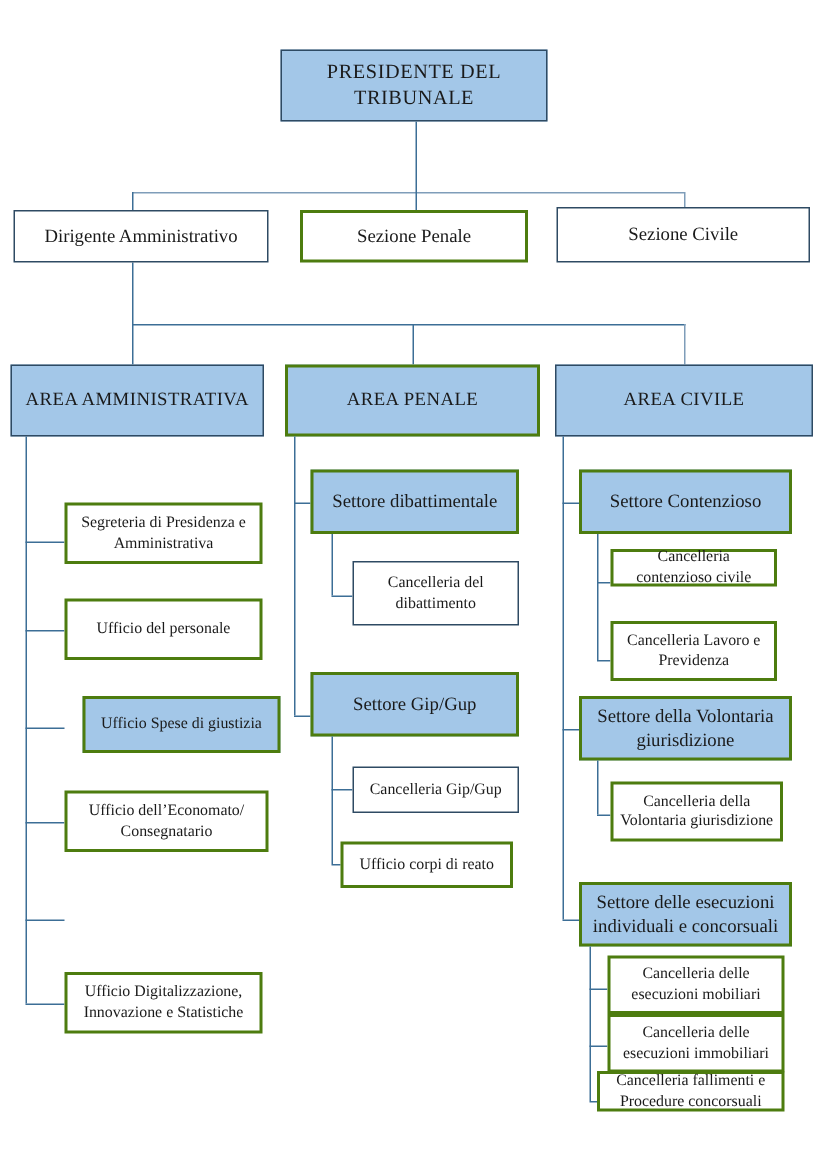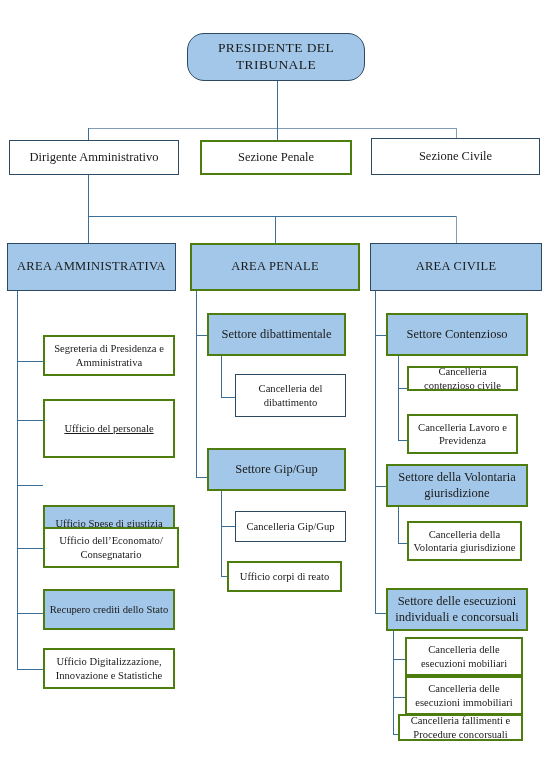--- a/index.html
+++ b/index.html
@@ -25,21 +25,21 @@
     text-align: center;
     color: #1a1a1a;
     line-height: 1.25;
     padding: 2px 4px;
   }
   .node span { display: block; }
   .fill-blue { background: #a3c7e8; }
   .fill-white { background: #ffffff; }
   .bd-dark { border: 1px solid #2e4a63; }
   .bd-grey { border: 2px solid #4d7c0f; }
-  .t-pres { font-size: 13.5px; letter-spacing: .4px; border-radius: 17px; }
+  .t-pres { font-size: 13.5px; letter-spacing: .4px; }
   .t-l2   { font-size: 12.5px; }
   .t-area { font-size: 12.5px; letter-spacing: .3px; }
   .t-sett { font-size: 12.5px; }
   .t-leaf { font-size: 10.6px; }
   .line {
     position: absolute;
     background: #3c6e96;
   }
   .line.v { width: 1px; }
   .line.h { height: 1px; }
@@ -91,31 +91,28 @@
   <div class="line h" style="left:17px; top:361px; width:26px;"></div>
   <div class="line h" style="left:17px; top:420px; width:26px;"></div>
   <div class="line h" style="left:17px; top:485px; width:26px;"></div>
   <div class="line h" style="left:17px; top:548px; width:26px;"></div>
   <div class="line h" style="left:17px; top:613px; width:26px;"></div>
   <div class="line h" style="left:17px; top:669px; width:26px;"></div>
 
   <div class="node fill-white bd-grey t-leaf" style="left:43px; top:335px; width:132px; height:41px;">
     <span>Segreteria di Presidenza e Amministrativa</span>
   </div>
-  <div class="node fill-white bd-grey t-leaf" style="left:43px; top:399px; width:132px; height:59px;text-decoration:underline;">
+  <div class="node fill-white bd-grey t-leaf" style="left:43px; top:399px; width:132px; height:41px;">
     <span>Ufficio del personale</span>
   </div>
-  <div class="node fill-blue bd-grey t-leaf" style="left:43px; top:464px; width:132px; height:38px;margin-top:41px;">
+  <div class="node fill-blue bd-grey t-leaf" style="left:55px; top:464px; width:132px; height:38px;">
     <span>Ufficio Spese di giustizia</span>
   </div>
   <div class="node fill-white bd-grey t-leaf" style="left:43px; top:527px; width:136px; height:41px;">
     <span>Ufficio dell’Economato/ Consegnatario</span>
-  </div>
-  <div class="node fill-blue bd-grey t-leaf" style="left:43px; top:589px; width:132px; height:41px;">
-    <span>Recupero crediti dello Stato</span>
   </div>
   <div class="node fill-white bd-grey t-leaf" style="left:43px; top:648px; width:132px; height:41px;">
     <span>Ufficio Digitalizzazione, Innovazione e Statistiche</span>
   </div>
 
   <div class="line v" style="left:196px; top:291px; height:186px;"></div>
   <div class="line h" style="left:196px; top:335px; width:11px;"></div>
   <div class="line h" style="left:196px; top:477px; width:11px;"></div>
 
   <div class="node fill-blue bd-grey t-sett" style="left:207px; top:313px; width:139px; height:43px;">

